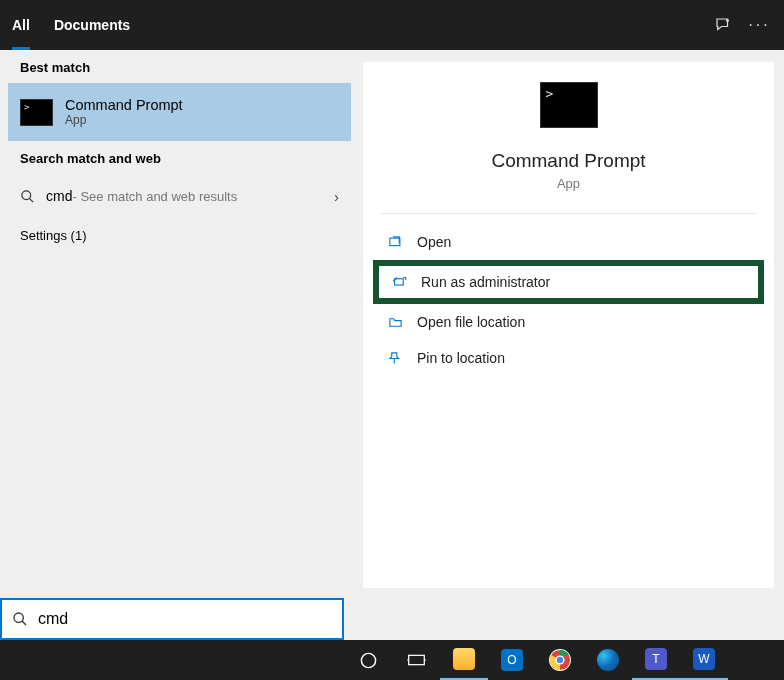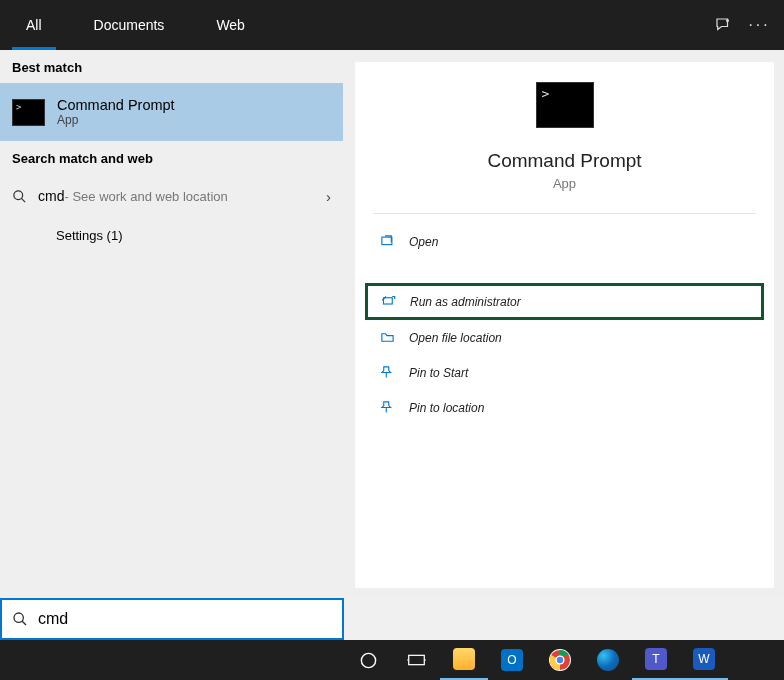--- a/index.html
+++ b/index.html
@@ -1,79 +1,78 @@
 <!DOCTYPE html>
 <html><head>
 <meta charset="utf-8">
 <style>
   * { box-sizing: border-box; margin: 0; padding: 0; font-family: "Segoe UI", Arial, sans-serif; }
   body { width: 784px; height: 680px; background: #f0f0f0; position: relative; overflow: hidden; }
 
   
   .tabbar { height: 50px; background: #1f1f1f; display: flex; align-items: center; color: #fff; font-size: 14px; }
-  .tab { padding: 0 26px; height: 50px; line-height: 50px; cursor: pointer; position: relative; }
+  .tab { padding: 0 12px; height: 50px; line-height: 50px; cursor: pointer; position: relative; font-weight: bold; }
   .tab.active::after { content:""; position:absolute; left:12px; right:12px; bottom:0; height:3px; background:#0078d4; }
   .tab.more-tab::after { display:none; }
   .spacer { flex:1; }
   .topicon { width: 30px; text-align:center; cursor:pointer; color:#ddd; font-size:16px; }
   .chev { margin-left:4px; font-size:9px; position:relative; top:-1px; }
 
   
-  .body-split { display:flex; height: calc(680px - 50px - 42px - 40px); background:#efefef; }
+  .body-split { display:flex; height: calc(680px - 50px - 42px - 40px); background:#efefef;padding-left:8px; }
   .left-col { width: 343px; background:#efefef; display:flex; flex-direction:column; }
   .right-col { flex:1; background:#fff; margin:12px 10px 10px 12px; border-radius:2px; position:relative; }
 
   .section-label { font-size:13px; font-weight:600; padding:10px 12px 8px; color:#000; }
 
   .best-match { background:#aacbe6; display:flex; align-items:center; padding:8px 12px; height:58px; }
   .cmd-icon { width:33px; height:27px; background:#000; border:1px solid #333; position:relative; margin-right:12px; flex:none; }
   .cmd-icon::before { content:">"; color:#ccc; font-size:9px; position:absolute; top:2px; left:3px; font-family:monospace; }
   .bm-title { font-size:14.5px; color:#000; }
   .bm-sub { font-size:12px; color:#444; }
 
   .search-row { display:flex; align-items:center; padding:10px 12px; height:44px; cursor:pointer; }
   .search-row .ricon { width:18px; margin-right:8px; color:#333; }
   .search-term { font-size:14px; color:#000; }
   .search-hint { font-size:13px; color:#777; }
   .row-chev { margin-left:auto; font-size:15px; color:#444; }
 
-  .settings-label { font-size:13px; padding:10px 12px; color:#000;margin-left:44px; }
+  .settings-label { font-size:13px; padding:10px 12px; color:#000; }
 
   
   .app-preview { text-align:center; padding-top:20px; }
   .cmd-icon-lg { width:58px; height:46px; background:#000; border:1px solid #333; margin:0 auto 22px; position:relative; }
   .cmd-icon-lg::before { content:">"; color:#ddd; font-size:13px; position:absolute; top:3px; left:5px; font-family:monospace; }
   .app-title { font-size:19px; color:#222; }
   .app-type { font-size:13px; color:#777; margin-top:4px; margin-bottom:22px; }
   .divider { height:1px; background:#e5e5e5; margin:0 18px; }
 
   .action-list { padding:10px 10px; }
-  .action { display:flex; align-items:center; padding:8px 10px; font-size:12px; color:#222; cursor:pointer; border:2px solid transparent;font-style:italic; }
-  .action.highlight { border:3px solid #14532d;margin-top:24px; }
+  .action { display:flex; align-items:center; padding:8px 10px; font-size:14px; color:#222; cursor:pointer; border:2px solid transparent; }
+  .action.highlight { border:6px solid #14532d; }
   .action .aicon { width:20px; margin-right:12px; color:#0078d4; font-size:14px; display:flex; justify-content:center; }
 
   
   .searchbox-row { position:absolute; left:0; bottom:40px; width:344px; height:42px; background:#fff; border:2px solid #0078d4; display:flex; align-items:center; padding:0 10px; }
   .searchbox-row .sicon { color:#333; font-size:15px; margin-right:10px; }
   .searchbox-row input { border:none; outline:none; font-size:16px; flex:1; color:#000; background:transparent; }
 
   
   .taskbar { position:absolute; left:0; right:0; bottom:0; height:40px; background:#1f1f1f; display:flex; align-items:center; padding-left:344px; }
   .tb-btn { width:48px; height:40px; display:flex; align-items:center; justify-content:center; cursor:pointer; color:#fff; font-size:17px; }
   .tb-app { width:22px; height:22px; border-radius:4px; display:flex; align-items:center; justify-content:center; font-size:12px; color:#fff; }
   .tb-btn.active { border-bottom:2px solid #76b9ed; }
   svg { display:block; }
 </style>
 </head>
 <body>
 
 <div class="tabbar">
   <div class="tab active">All</div>
   <div class="tab">Documents</div>
-  <div class="tab">Web</div>
   <div class="spacer"></div>
   <div class="topicon">
     <svg width="18" height="18" viewBox="0 0 24 24" fill="none" stroke="#ddd" stroke-width="1.6">
         <path d="M4 4h14v10H10l-5 4v-4H4z"></path>
         <circle cx="18" cy="6" r="2" fill="#ddd" stroke="none"></circle>
       </svg>
   </div>
   <div class="topicon" style="letter-spacing:2px;">···</div>
   <div style="width:10px"></div>
 </div>
@@ -94,21 +93,21 @@
     <div class="section-label">Search match and web</div>
 
     <div class="search-row">
       <span class="ricon">
         <svg width="15" height="15" viewBox="0 0 24 24" fill="none" stroke="#333" stroke-width="2">
             <circle cx="10" cy="10" r="7"></circle>
             <line x1="15" y1="15" x2="21" y2="21"></line>
           </svg>
       </span>
       <span class="search-term">cmd</span>
-      <span class="search-hint"> - See work and web location</span>
+      <span class="search-hint"> - See match and web results</span>
       <span class="row-chev">›</span>
     </div>
 
     <div class="settings-label">Settings (1)</div>
   </div>
 
   <div class="right-col">
     <div class="app-preview">
       <div class="cmd-icon-lg"></div>
       <div class="app-title">Command Prompt</div>
@@ -141,29 +140,20 @@
 
       <div class="action">
         <span class="aicon">
           <svg width="15" height="15" viewBox="0 0 24 24" fill="none" stroke="#0078d4" stroke-width="1.8">
               <path d="M3 6h6l2 3h10v9H3z"></path>
             </svg>
         </span>
         <span>Open file location</span>
       </div>
 
-      <div class="action">
-        <span class="aicon">
-          <svg width="15" height="15" viewBox="0 0 24 24" fill="none" stroke="#0078d4" stroke-width="1.8">
-              <path d="M6 3h8v6l3 3H3l3-3z"></path>
-              <line x1="10" y1="12" x2="10" y2="20"></line>
-            </svg>
-        </span>
-        <span>Pin to Start</span>
-      </div>
 
       <div class="action">
         <span class="aicon">
           <svg width="15" height="15" viewBox="0 0 24 24" fill="none" stroke="#0078d4" stroke-width="1.8">
               <path d="M6 3h8v6l3 3H3l3-3z"></path>
               <line x1="10" y1="12" x2="10" y2="20"></line>
             </svg>
         </span>
         <span>Pin to location</span>
       </div>

